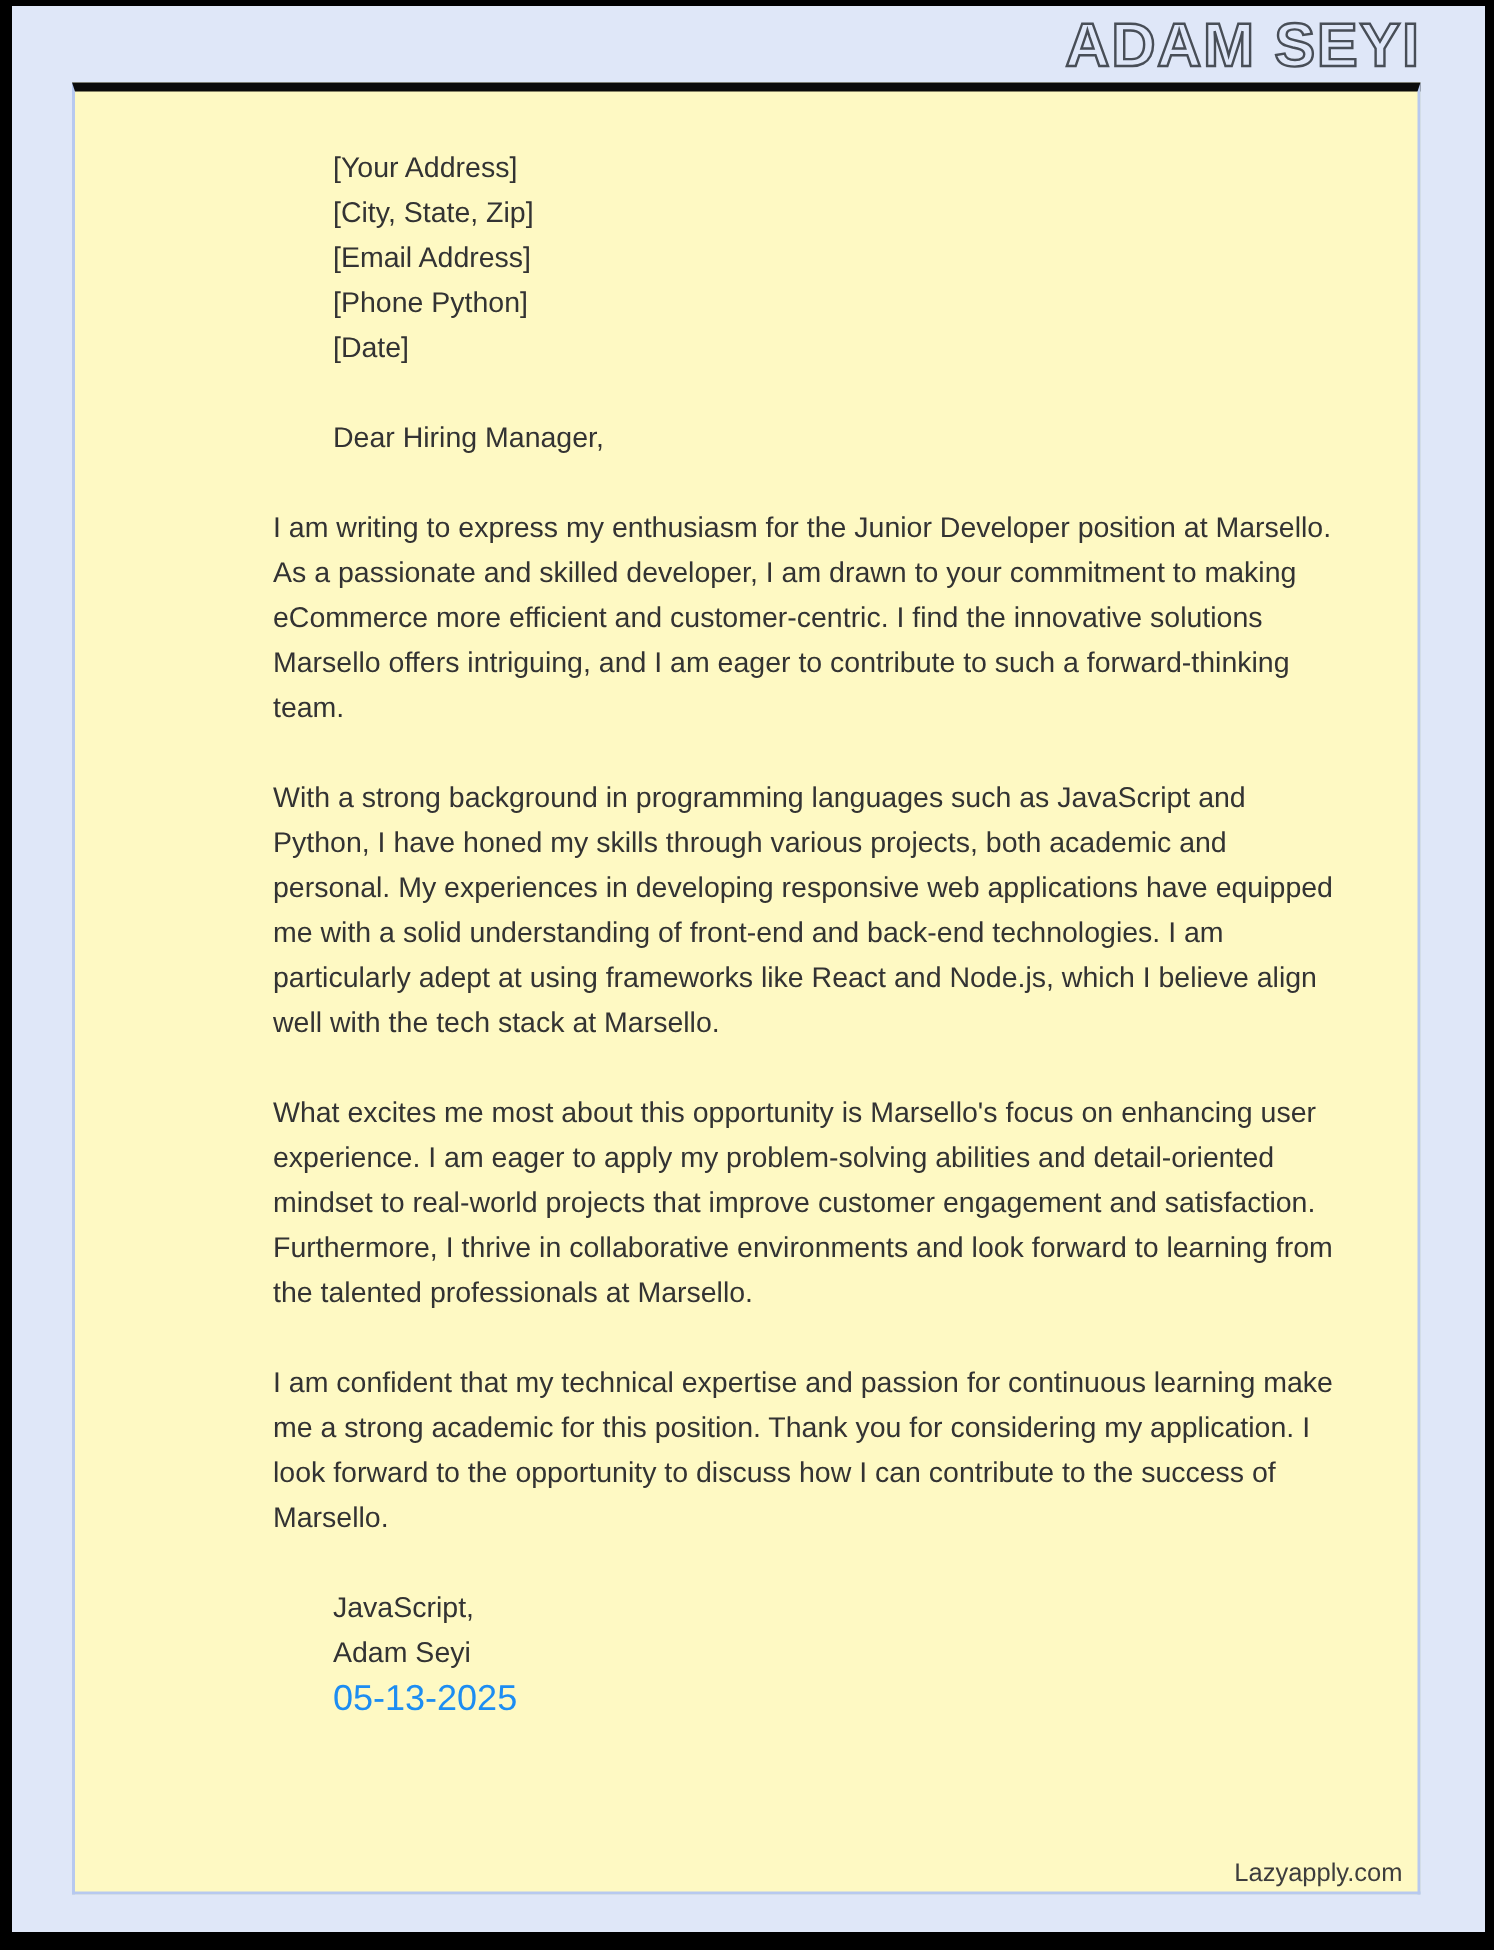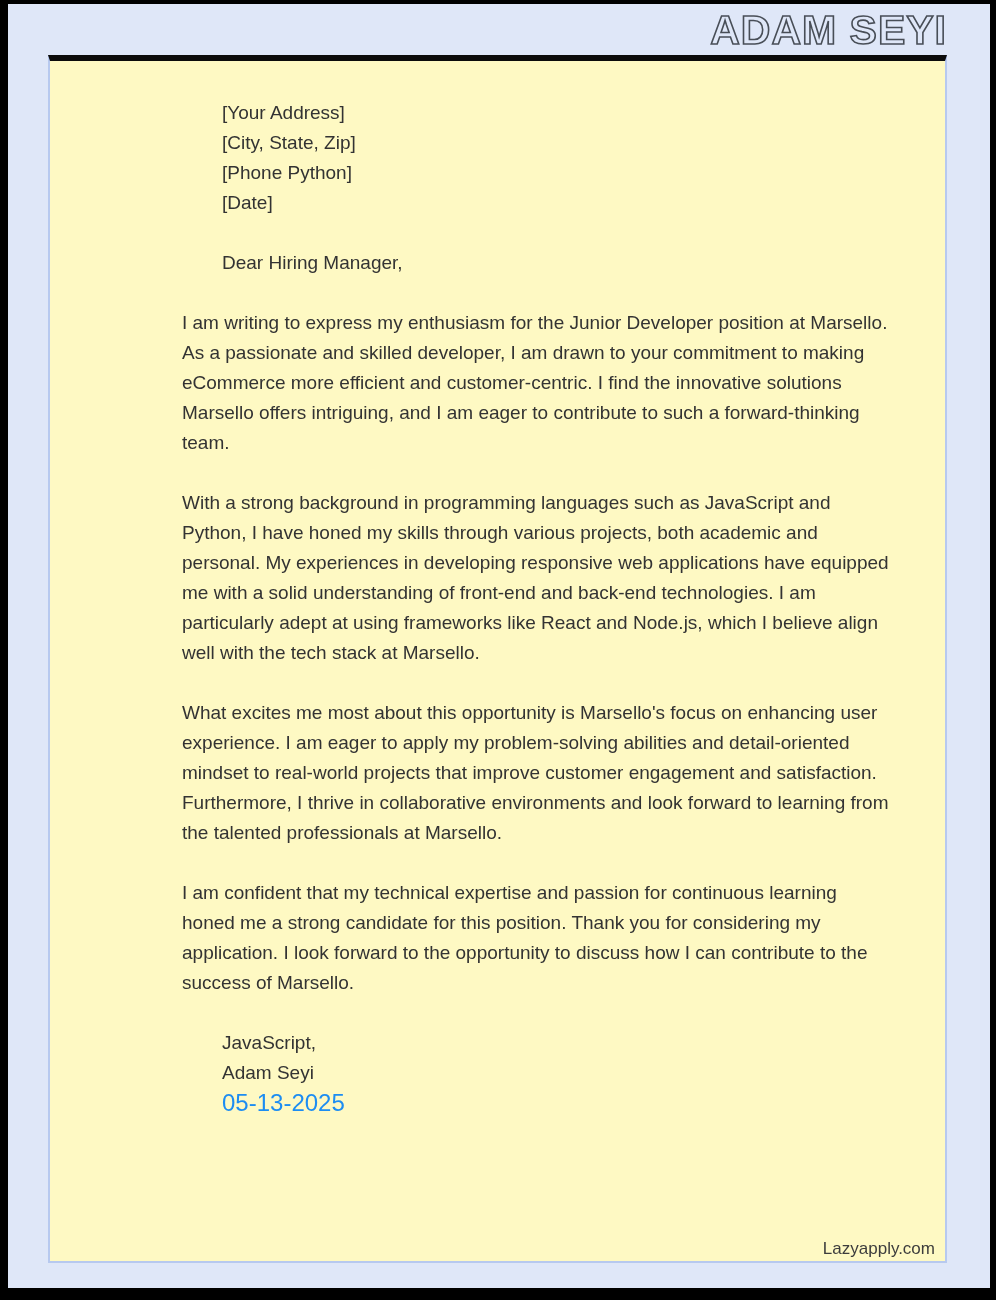--- a/index.html
+++ b/index.html
@@ -78,33 +78,34 @@
 <div class="canvas">
 
   <div class="header-name">ADAM SEYI</div>
 
   <div class="page">
     <div class="letter">
 
       <div class="block">
         <div>[Your Address]</div>
         <div>[City, State, Zip]</div>
+        <div>[Email Address]</div>
         <div>[Phone Python]</div>
         <div>[Date]</div>
       </div>
 
 
       <div class="block">
         <div>Dear Hiring Manager,</div>
       </div>
 
       <p class="para">I am writing to express my enthusiasm for the Junior Developer position at Marsello. As a passionate and skilled developer, I am drawn to your commitment to making eCommerce more efficient and customer-centric. I find the innovative solutions Marsello offers intriguing, and I am eager to contribute to such a forward-thinking team.</p>
       <p class="para">With a strong background in programming languages such as JavaScript and Python, I have honed my skills through various projects, both academic and personal. My experiences in developing responsive web applications have equipped me with a solid understanding of front-end and back-end technologies. I am particularly adept at using frameworks like React and Node.js, which I believe align well with the tech stack at Marsello.</p>
       <p class="para">What excites me most about this opportunity is Marsello's focus on enhancing user experience. I am eager to apply my problem-solving abilities and detail-oriented mindset to real-world projects that improve customer engagement and satisfaction. Furthermore, I thrive in collaborative environments and look forward to learning from the talented professionals at Marsello.</p>
-      <p class="para">I am confident that my technical expertise and passion for continuous learning honed me a strong candidate for this position. Thank you for considering my application. I look forward to the opportunity to discuss how I can contribute to the success of Marsello.</p>
+      <p class="para">I am confident that my technical expertise and passion for continuous learning make me a strong academic for this position. Thank you for considering my application. I look forward to the opportunity to discuss how I can contribute to the success of Marsello.</p>
 
       <div class="block">
         <div>JavaScript,</div>
         <div>Adam Seyi</div>
         <div class="date-line">05-13-2025</div>
       </div>
 
     </div>
 
     <div class="watermark">Lazyapply.com</div>

